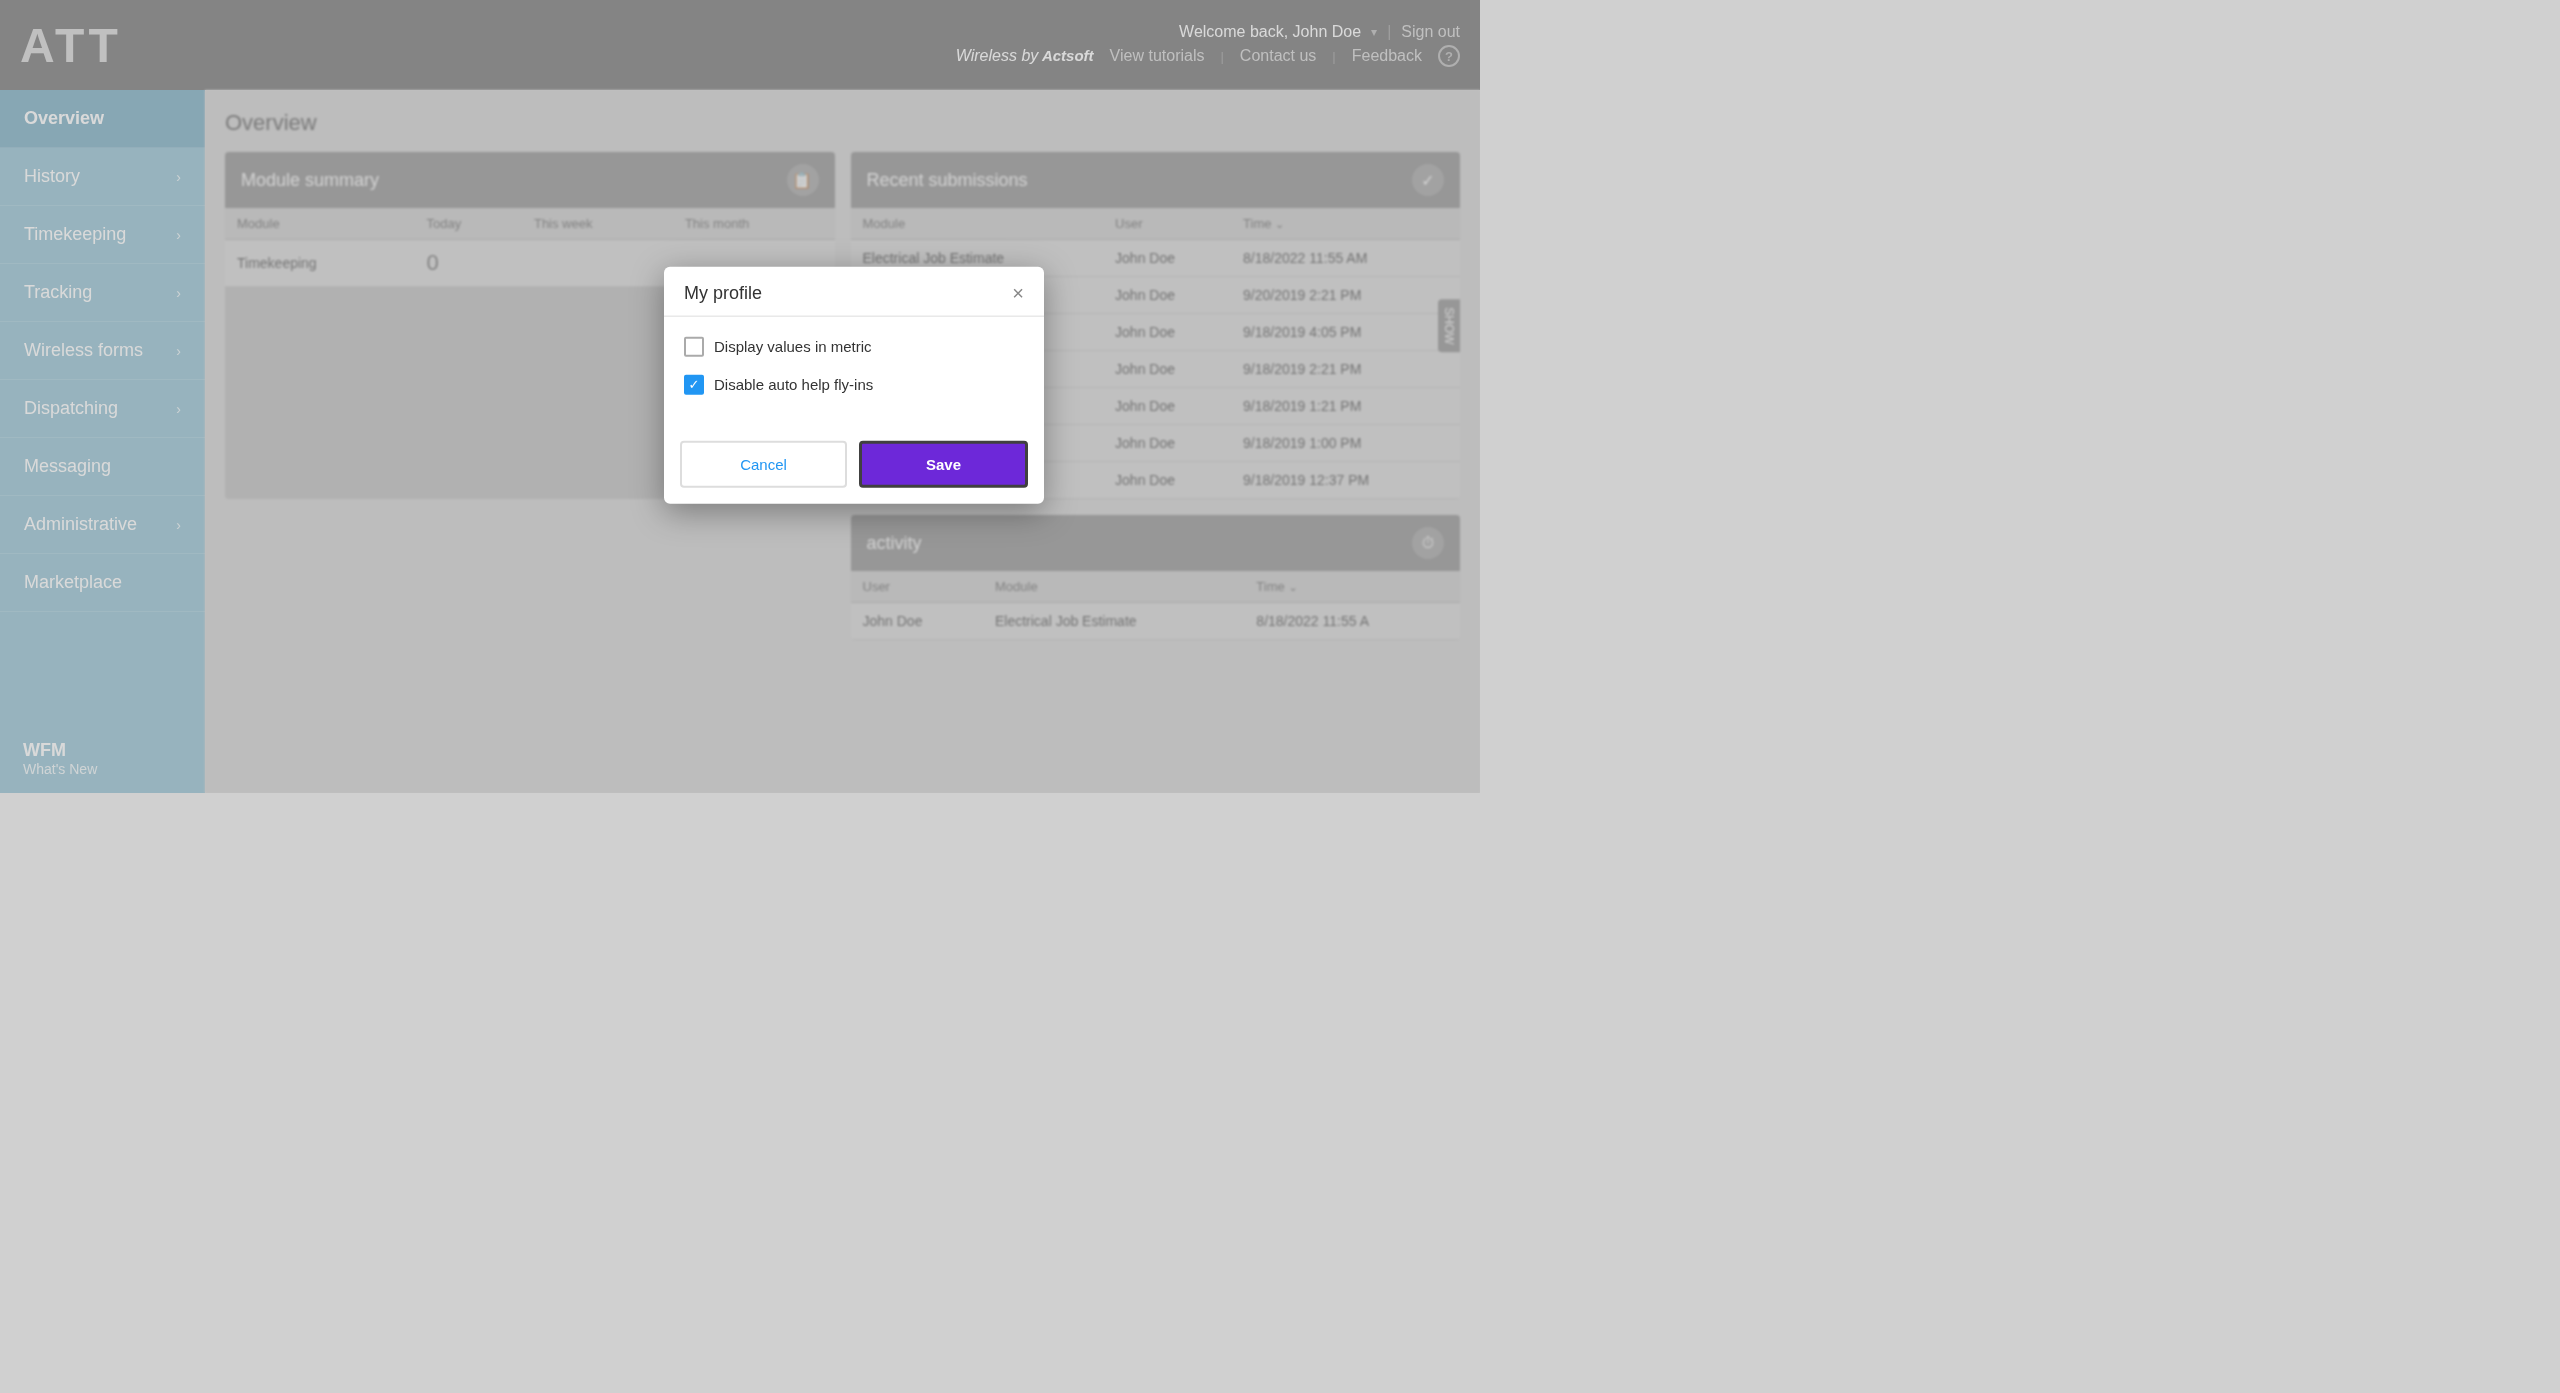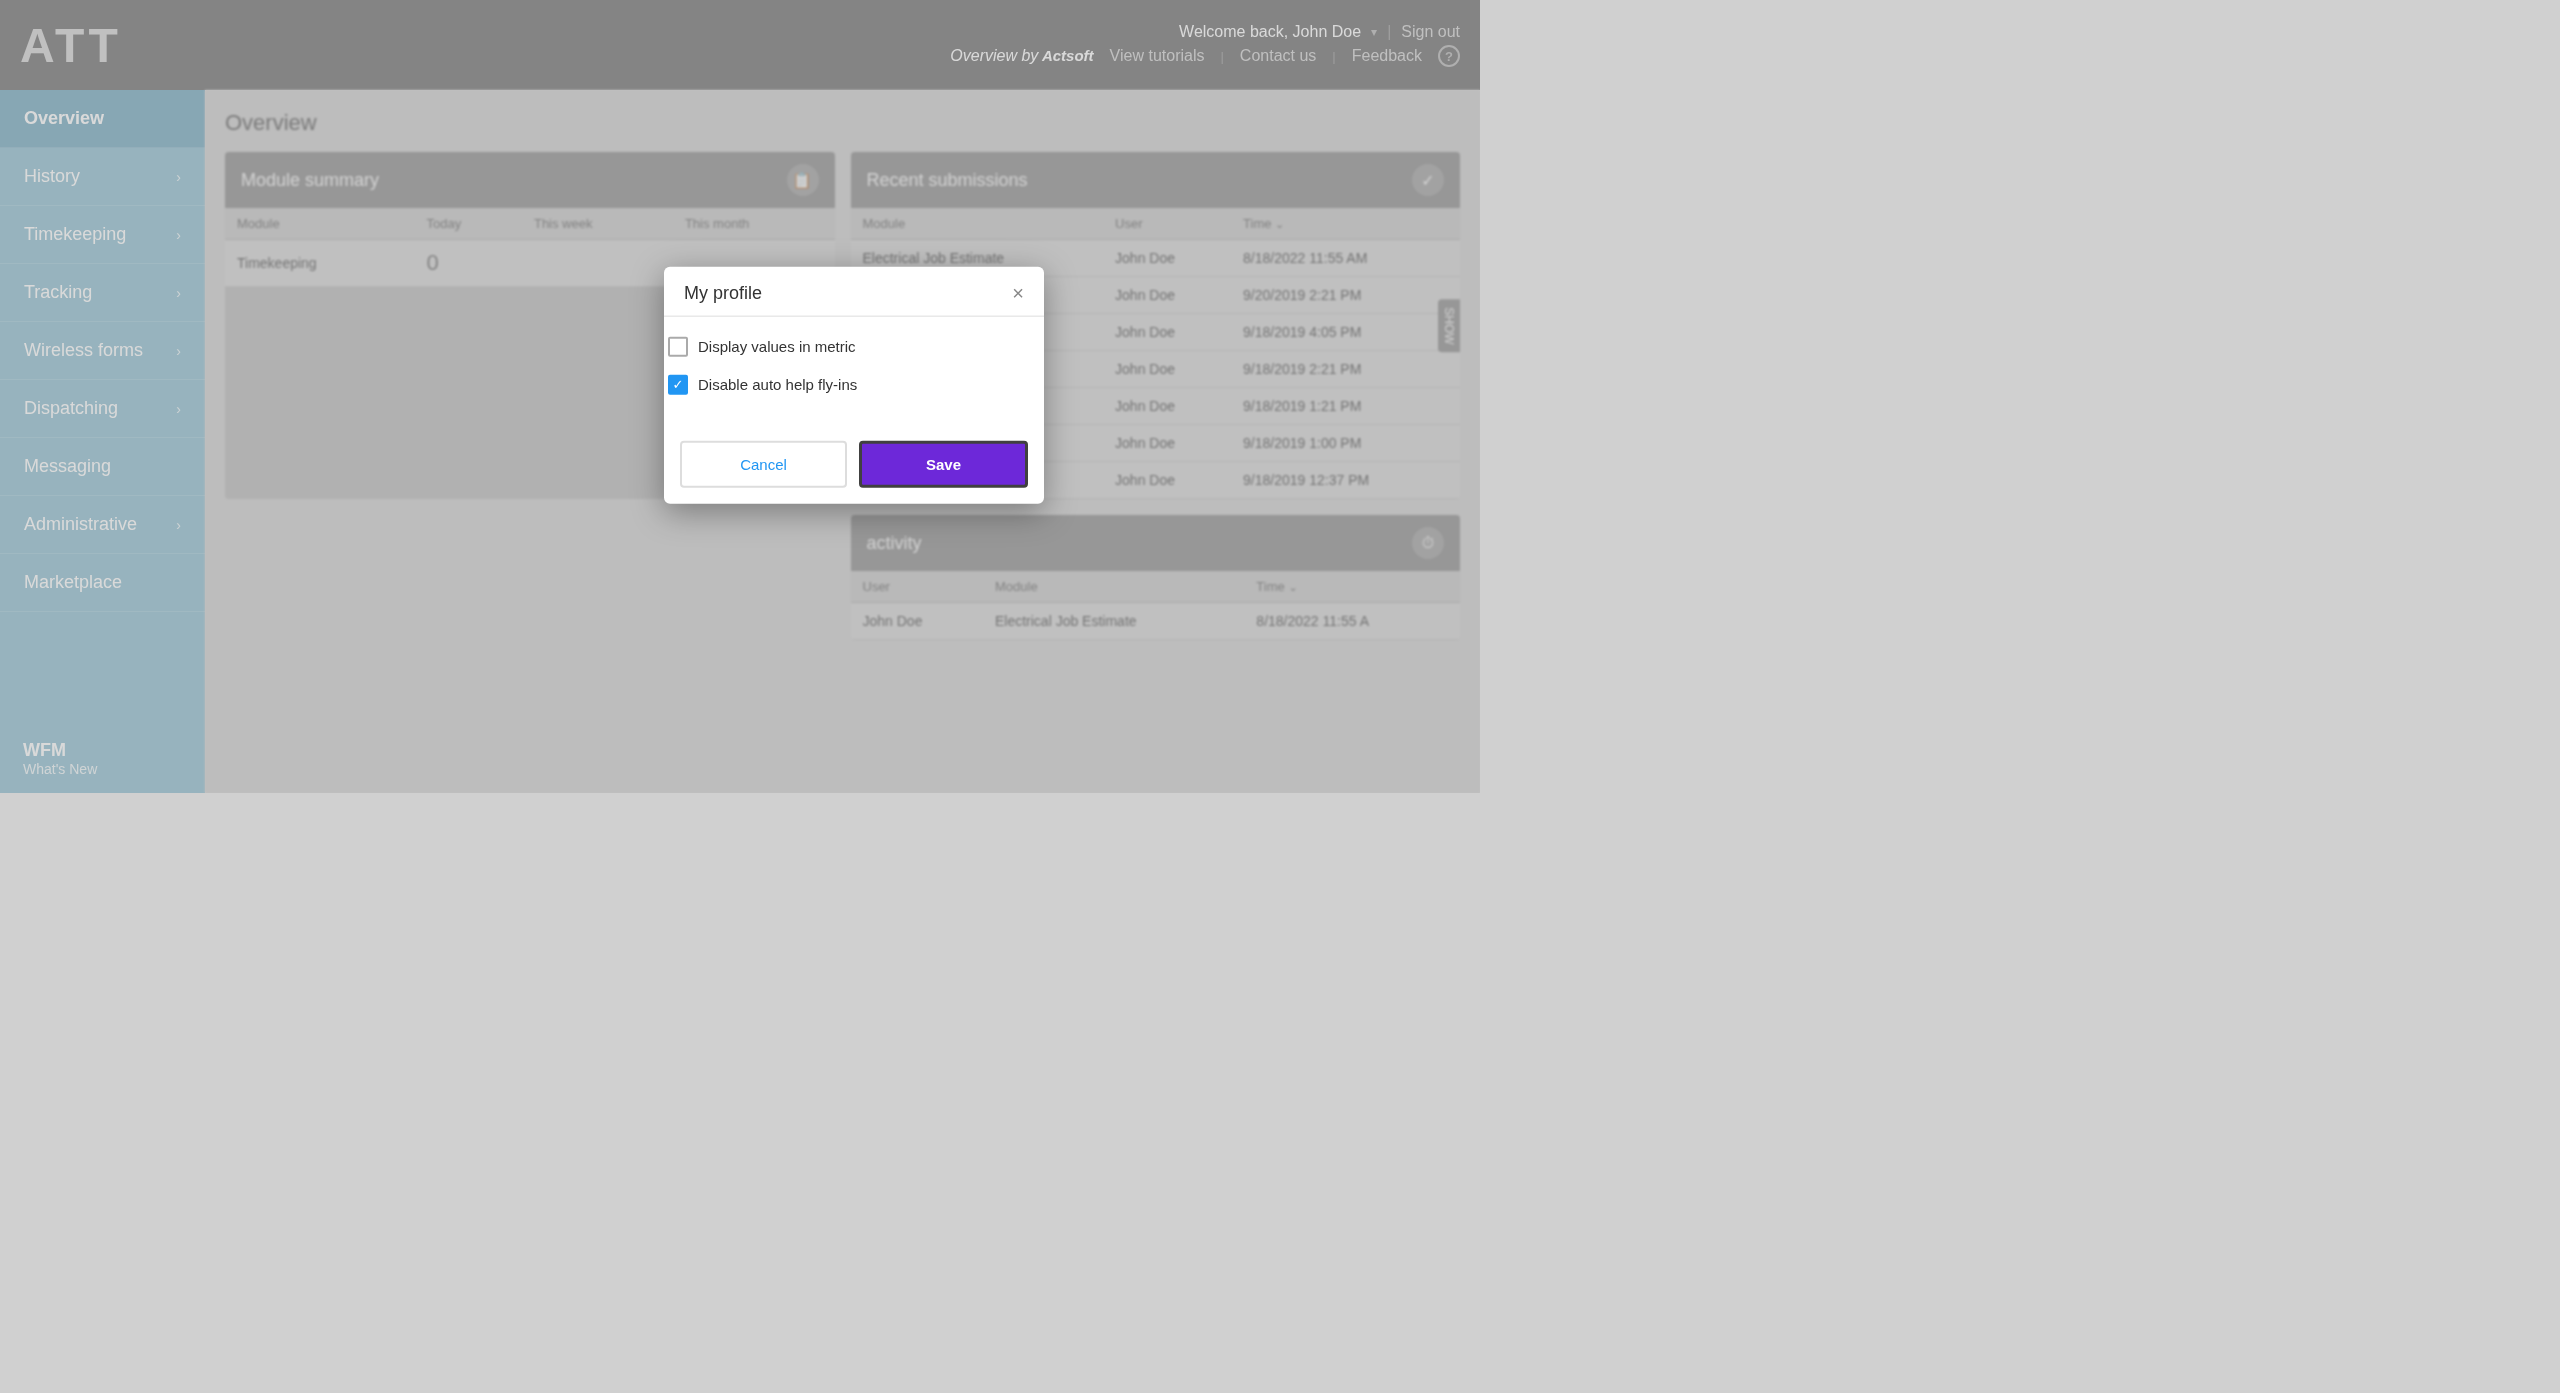--- a/index.html
+++ b/index.html
@@ -211,21 +211,21 @@
       color: #333;
       font-weight: normal;
     }
     #modal-close {
       cursor: pointer;
       font-size: 20px;
       color: #888;
       line-height: 1;
     }
     #modal-body {
-      padding: 20px 4px 16px;
+      padding: 20px 20px 16px;
     }
     .checkbox-row {
       display: flex;
       align-items: center;
       gap: 10px;
       margin-bottom: 18px;
       font-size: 15px;
       color: #333;
     }
     .checkbox-box {
@@ -281,21 +281,21 @@
   <span id="header-logo">ATT</span>
   <div id="header-right">
     <div id="header-top-row">
       <span id="welcome-text">Welcome back, John Doe</span>
       <span id="chevron-icon">▾</span>
       <span style="color:#888;">|</span>
       <span class="header-link">Sign out</span>
     </div>
     <div id="header-bottom-row">
       <span id="powered-by">
-        <span>Overview by</span>
+        <span>Wireless by</span>
         <span style="font-style:italic; font-weight:bold; color:#fff; font-size:15px;">Actsoft</span>
       </span>
       <span class="header-link">View tutorials</span>
       <span style="color:#888;">|</span>
       <span class="header-link">Contact us</span>
       <span style="color:#888;">|</span>
       <span class="header-link">Feedback</span>
       <div id="help-icon">?</div>
     </div>
   </div>

